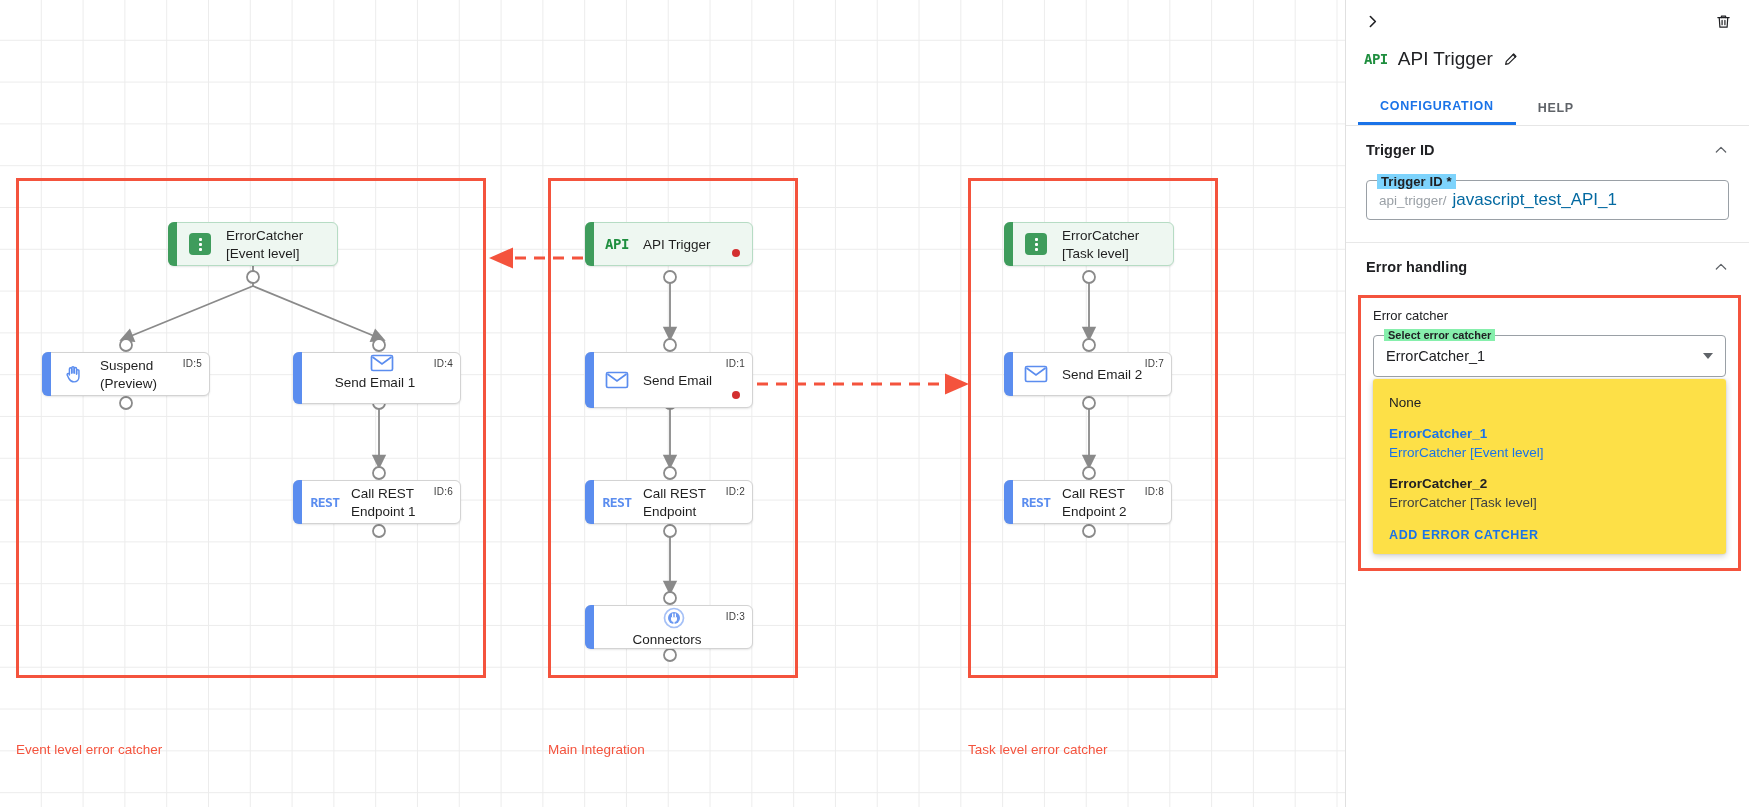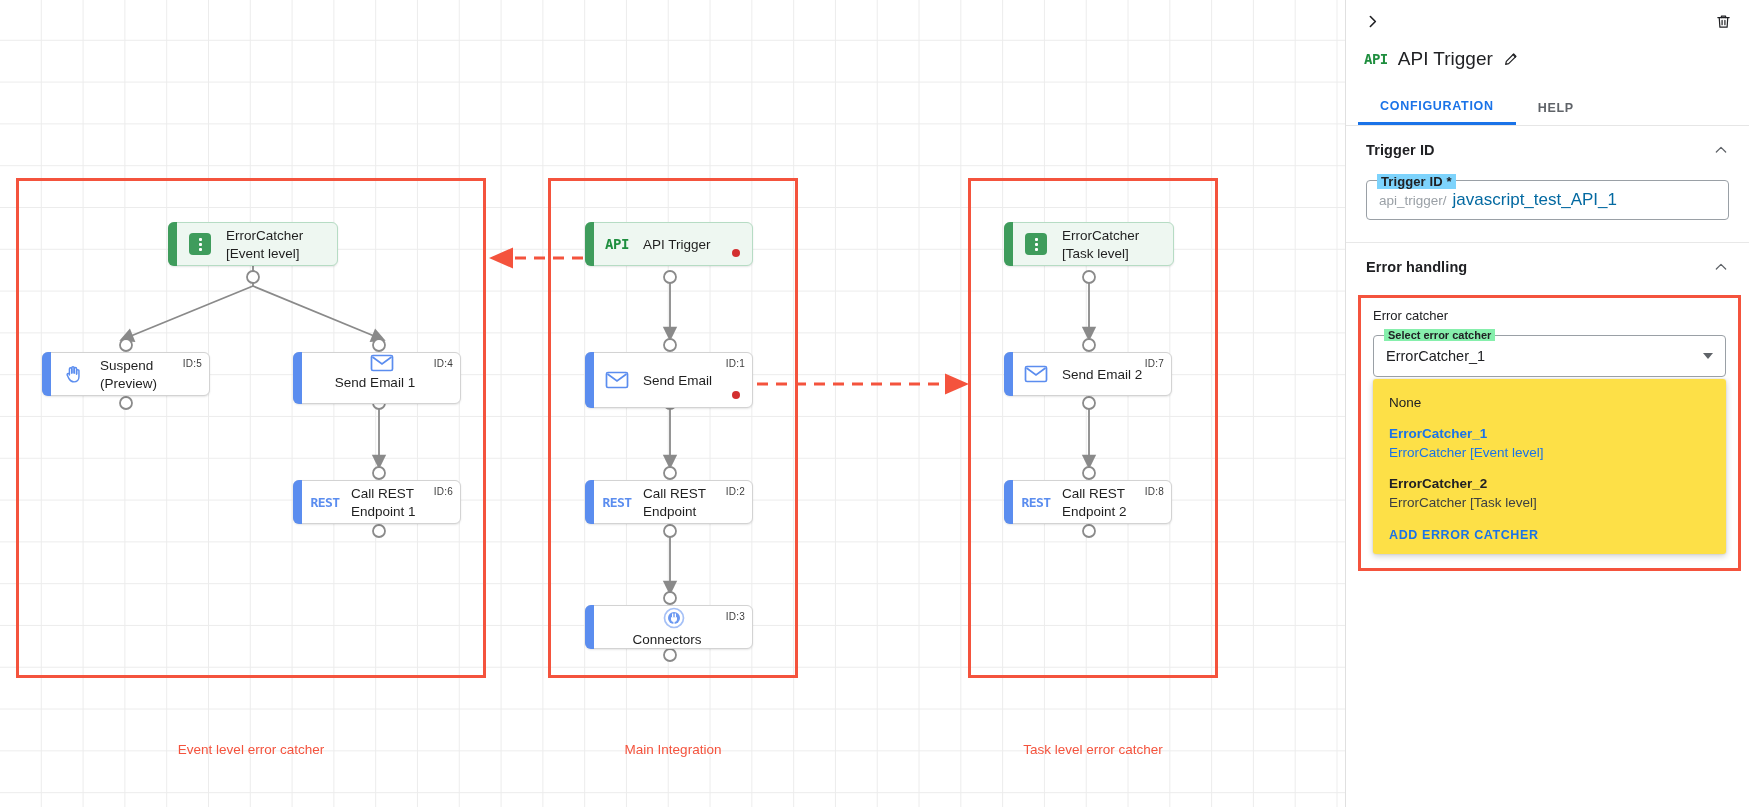--- a/index.html
+++ b/index.html
@@ -29,21 +29,20 @@
   
   .group-frame {
     position: absolute;
     border: 3px solid #f4533d;
     background: transparent;
   }
   .group-label {
     position: absolute;
     color: #f4533d;
     font-size: 13.5px;
-    text-align: center;
     white-space: nowrap;
   }
 
   
   .node {
     position: absolute;
     background: #ffffff;
     border: 1px solid #d3d3d3;
     border-radius: 6px;
     display: flex;

